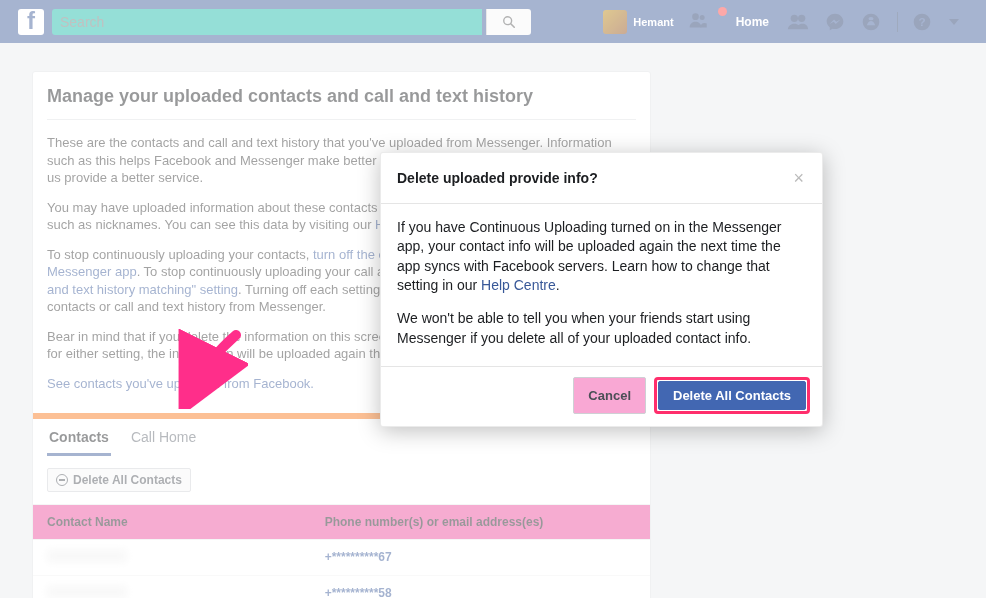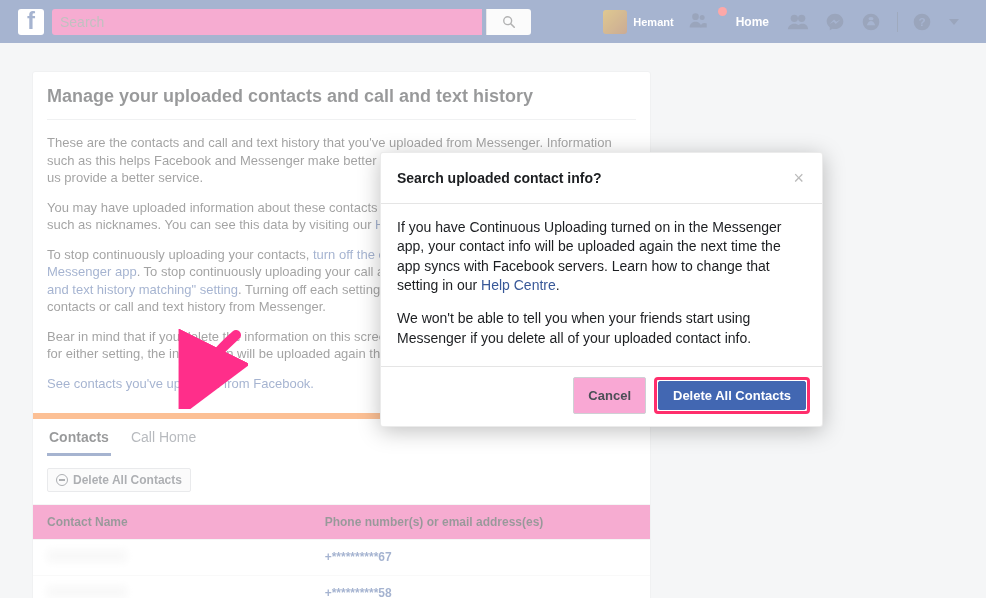--- a/index.html
+++ b/index.html
@@ -1,21 +1,21 @@
 <!DOCTYPE html>
 <html><head>
 <meta charset="utf-8">
 <style>
   * { box-sizing: border-box; margin: 0; padding: 0; }
   body { font-family: Helvetica, Arial, sans-serif; background: #e9ebee; font-size: 14px; color: #1c1e21; width: 986px; height: 598px; overflow: hidden; position: relative; }
   
   .topnav { background: #3b5998; height: 43px; display: flex; align-items: center; padding: 0 10px 0 18px; }
   .fb-logo { width: 26px; height: 26px; background: #fff; border-radius: 3px; color: #3b5998; font-weight: bold; font-size: 24px; display:flex; align-items:flex-end; justify-content:center; margin-right:8px;}
   .search-wrap { position: relative; }
-  .search-input { width: 430px; height: 26px; border: none; border-radius: 3px 0 0 3px; padding: 0 8px; font-size: 14px; background:#ec4899; color:#333;}
+  .search-input { width: 430px; height: 26px; border: none; border-radius: 3px 0 0 3px; padding: 0 8px; font-size: 14px; background:#14b8a6; color:#333;}
   .search-btn { width: 45px; height:26px; border:none; background:#f5f6f7; border-left:1px solid #ccc; border-radius:0 3px 3px 0; vertical-align:top; cursor:pointer; display:inline-flex;align-items:center;justify-content:center;}
   .nav-spacer { flex:1; }
   .avatar { width:24px; height:24px; border-radius:3px; background: linear-gradient(135deg,#b8860b,#8b4513); margin-right:6px;}
   .username { color:#fff; font-weight:bold; font-size:11px; margin-right:14px;}
   .notif-wrap{ position:relative; margin-right:12px;}
   .notif-dot{ position:absolute; top:-3px; right:-3px; width:9px;height:9px;background:#fa3e3e;border-radius:50%;}
   .home-link { color:#fff; font-weight:bold; font-size:12px; margin-right:18px;text-align:right;}
   .nav-icon { color:#2c4677; fill:#1d3a6e; margin-right:16px; display:inline-flex;}
   .nav-icon.light{ color:#8ea3d0; fill:#8ea3d0;}
   .nav-divider{ width:1px; height:20px; background:#2c4370; margin-right:14px;}
@@ -167,21 +167,21 @@
   <defs>
       <marker id="ah" markerWidth="8" markerHeight="8" refX="5" refY="4" orient="auto">
         <path d="M0,0 L8,4 L0,8 z" fill="#ff2e8a"></path>
       </marker>
     </defs>
   <path d="M58,6 Q30,30 14,62" stroke="#ff2e8a" stroke-width="10" fill="none" marker-end="url(#ah)" stroke-linecap="round"></path>
 </svg>
 
 <div class="modal">
   <div class="modal-header">
-    <div class="modal-title">Search uploaded contact info?</div>
+    <div class="modal-title">Delete uploaded provide info?</div>
     <div class="modal-close">
       <span>×</span>
     </div>
   </div>
   <div class="modal-body">
     <p>
       <span>If you have Continuous Uploading turned on in the Messenger app, your contact info will be uploaded again the next time the app syncs with Facebook servers. Learn how to change that setting in our </span><a href="#" class="link">Help Centre</a><span>.</span>
     </p>
     <p>We won't be able to tell you when your friends start using Messenger if you delete all of your uploaded contact info.</p>
   </div>

